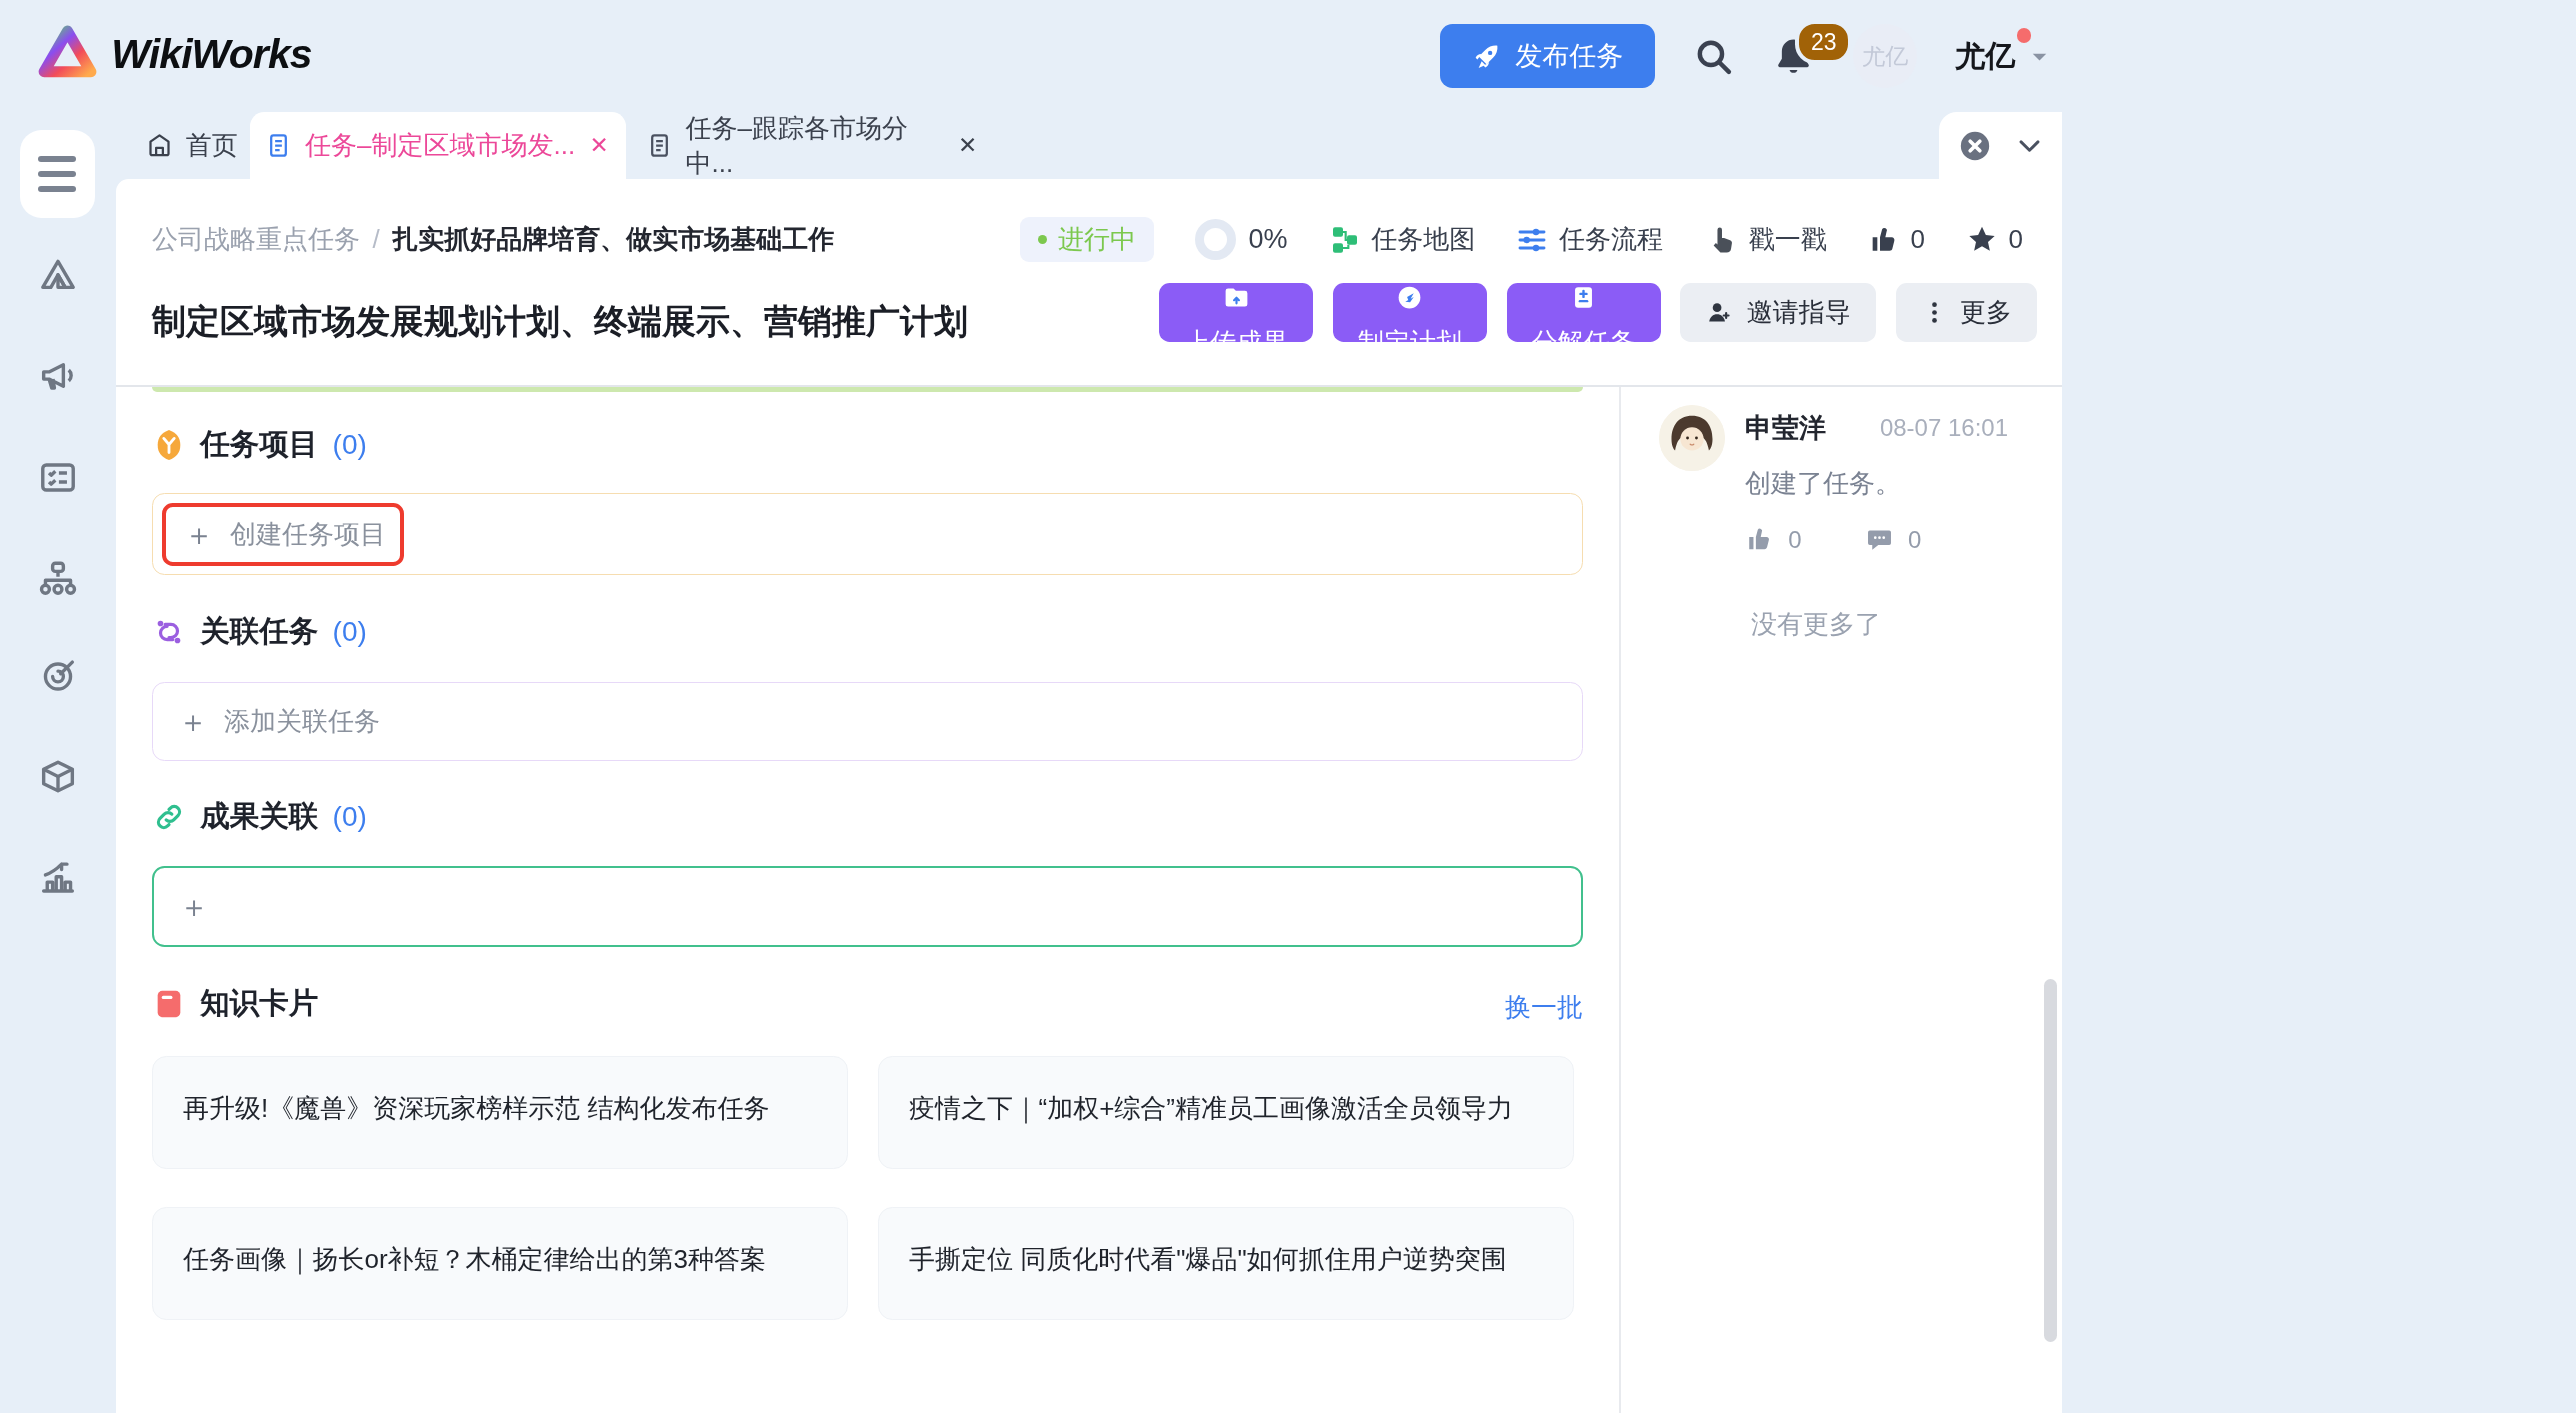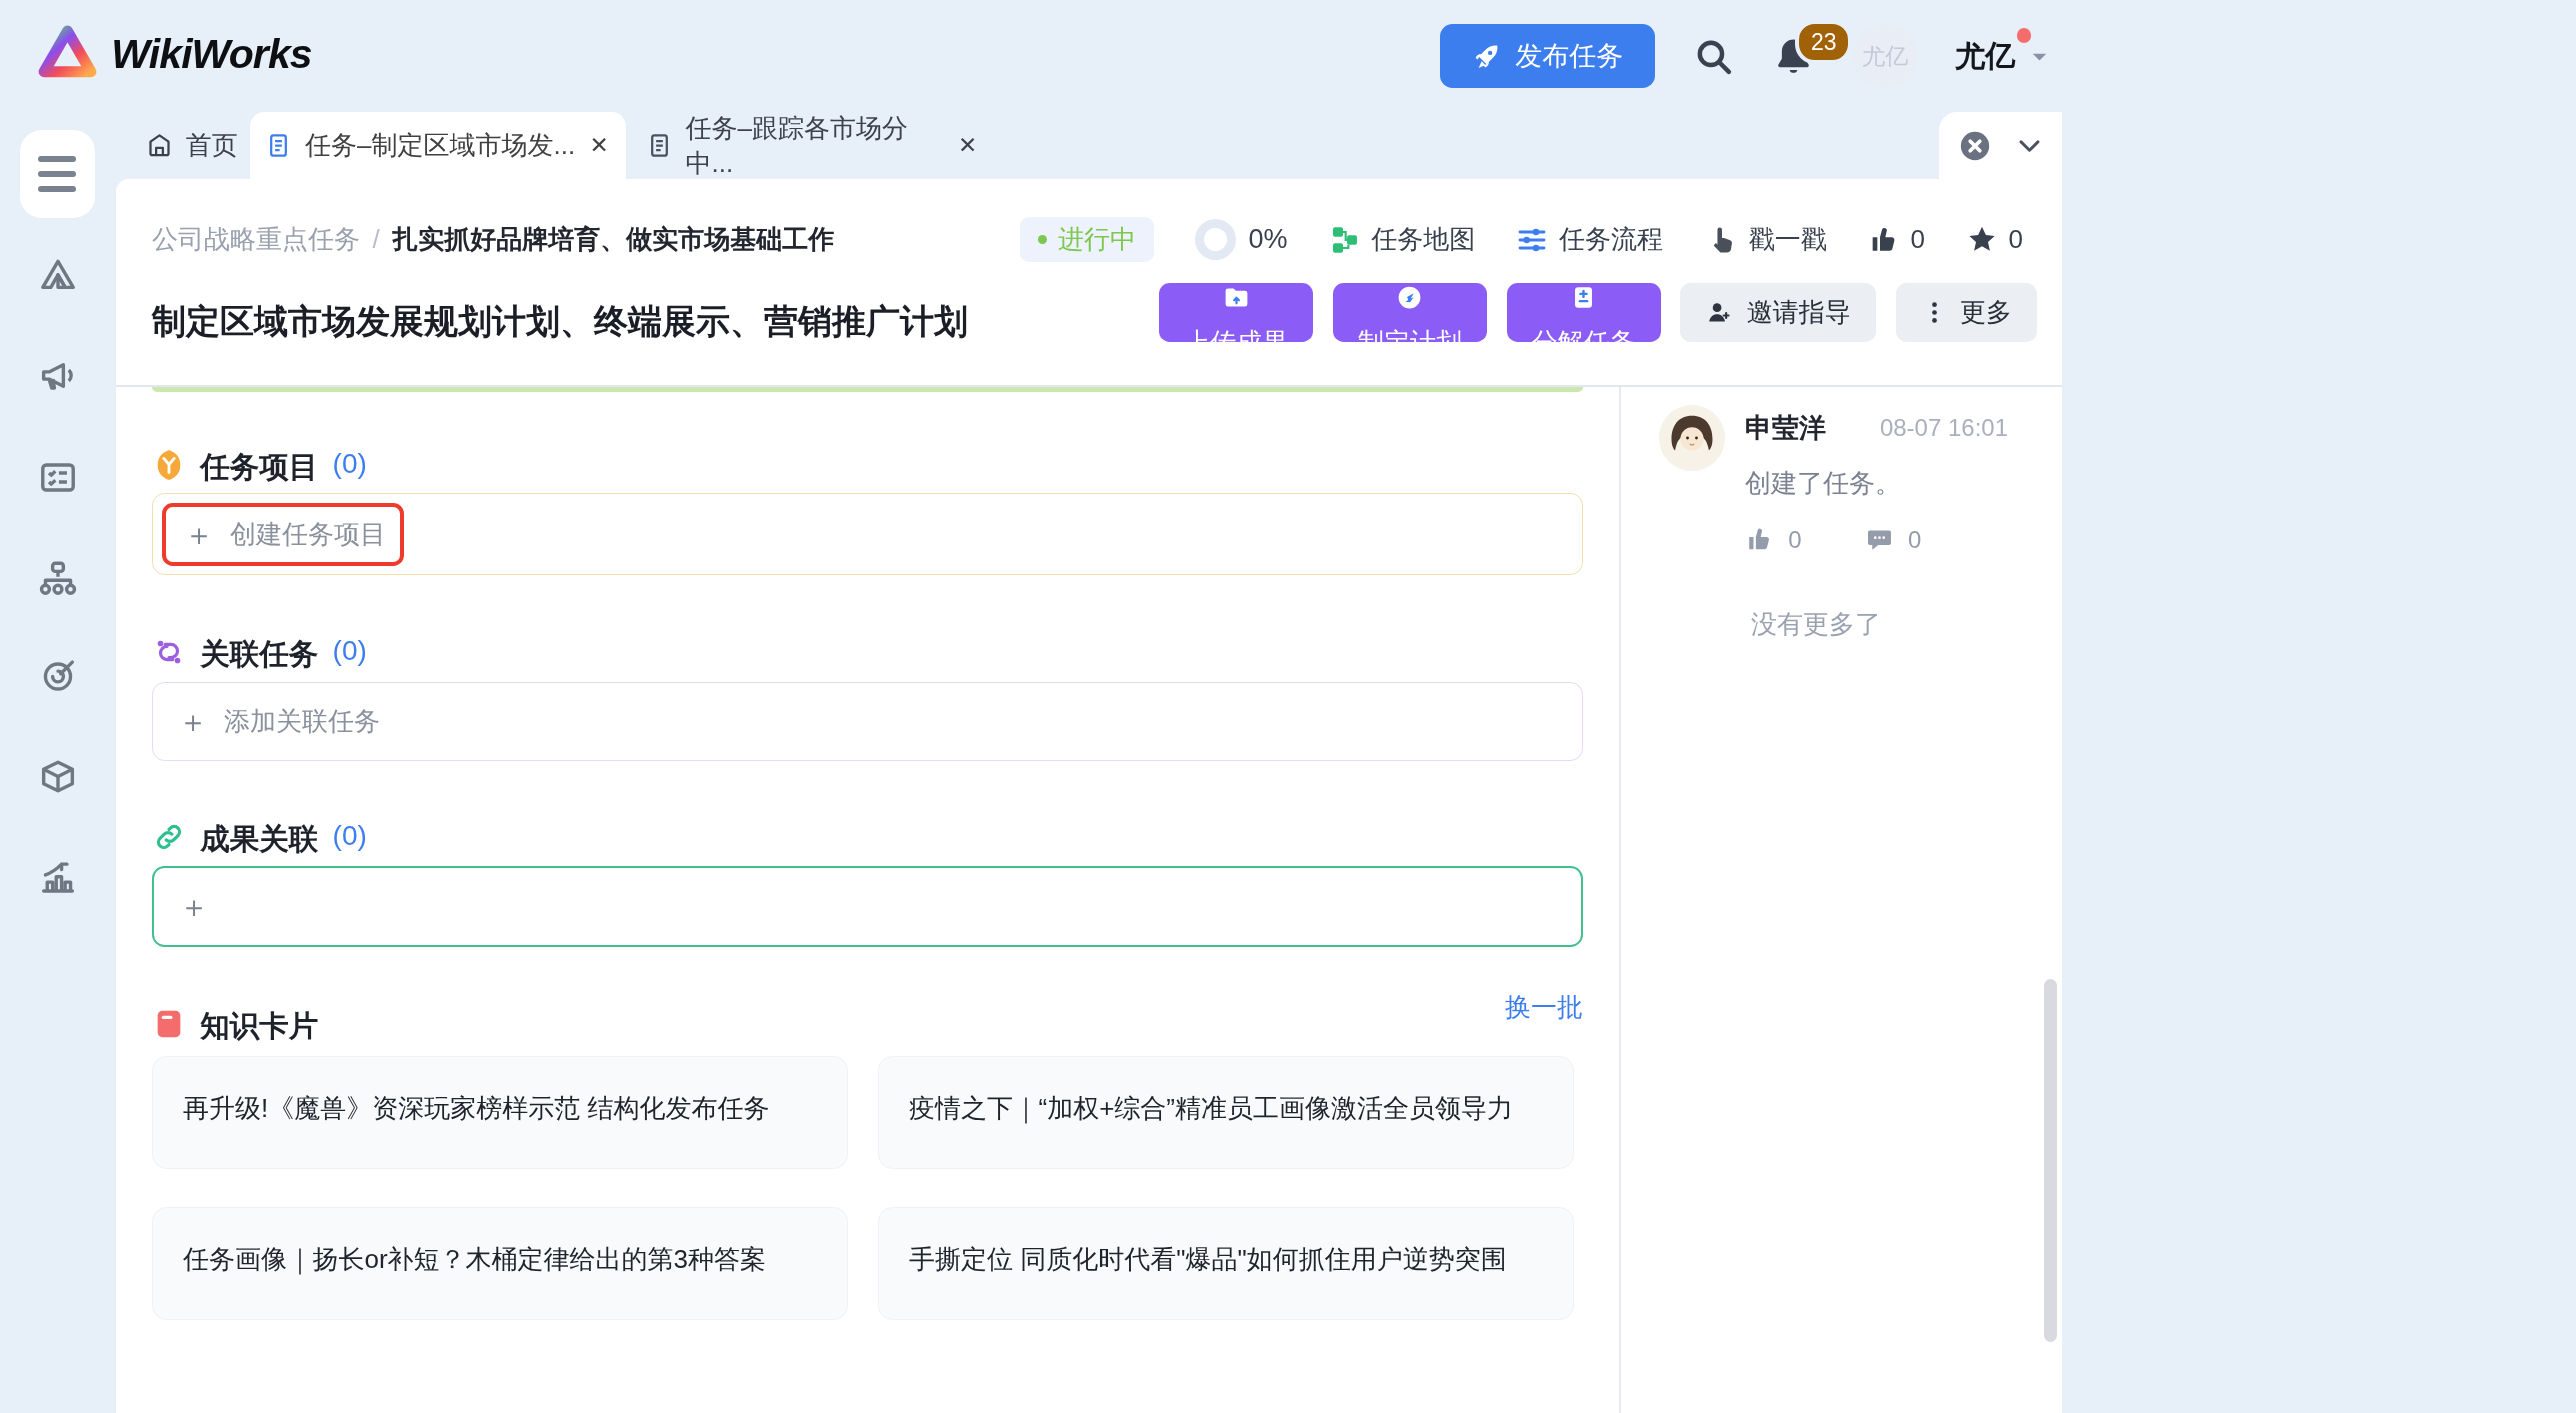--- a/index.html
+++ b/index.html
@@ -35,21 +35,21 @@
     gap:9px; border:none; cursor:pointer; }
   .hamburger i { display:block; width:38px; height:6.3px; background:#7A8290; border-radius:3.6px; }
   .side-ic { position:absolute; left:50%; transform:translateX(-50%); color:#6F7783; cursor:pointer;
     background:none; border:none; display:flex; }
 
   
   .strip { position:absolute; left:116px; top:112px; right:38px; height:67px; }
   .tab { position:absolute; top:0; height:67px; display:flex; align-items:center; gap:12.5px;
     font-size:26px; color:#3B414D; cursor:pointer; justify-content:center; }
   .tab-home { left:27px; width:98px; }
-  .tab-active { left:134px; width:376px; background:#fff; border-radius:14.3px 14.3px 0 0; color:#404040; }
+  .tab-active { left:134px; width:376px; background:#fff; border-radius:14.3px 14.3px 0 0; color:#ec4899; }
   .tab-other { left:530px; width:333px; }
   .tab-close { font-size:23px; line-height:1; background:none; border:none; cursor:pointer; color:inherit; padding:0 1.8px; }
   .strip-ctl { position:absolute; right:0; top:0; width:123px; height:67px; background:#fff;
     border-radius:18px 0 0 0; display:flex; align-items:center; justify-content:center; gap:23px; }
 
   
   .main { position:absolute; left:116px; top:179px; right:38px; bottom:0; background:#fff;
     border-radius:12.5px 0 0 0; }
   .crumbs { position:absolute; left:36px; top:43px; display:flex; align-items:center; gap:12.5px; font-size:26px; }
   .crumb-parent { color:#9AA1AE; cursor:pointer; }
@@ -69,21 +69,21 @@
   .act { display:flex; align-items:center; gap:12.5px; height:59px; padding:0 25px; border:none;
     border-radius:10.7px; font-size:26px; cursor:pointer; font-family:inherit; }
   .act.blue { background:#8b5cf6; color:#fff;flex-direction:column; }
   .act.gray { background:#EBEEF3; color:#2A2F3A; }
 
   .divider { position:absolute; left:0; right:0; top:206px; height:1.8px; background:#E3E6EB; }
   .green-accent { position:absolute; left:36px; top:208px; width:1431px; height:5.4px;
     background:#CDE8AE; border-radius:0 0 5.4px 5.4px; }
 
   .leftcol { position:absolute; left:36px; top:208px; width:1431px; bottom:0; }
-  .sec-head { position:absolute; left:0; display:flex; gap:14.3px;margin-top:23px; }
+  .sec-head { position:absolute; left:0; display:flex; align-items:center; gap:14.3px; }
   .sec-title { font-size:29.5px; font-weight:bold; color:#1E222B; }
   .sec-count { font-size:28px; color:#3D7EEE; }
   .addbox { position:absolute; left:0; width:1431px; background:#fff; border-radius:12.5px;
     display:flex; align-items:center; cursor:pointer; }
   .add-label { display:flex; align-items:center; gap:16px; font-size:26px; color:#8A919D; padding-left:25px; }
   .plus { font-size:30px; color:#7A8290; line-height:1; }
   .box-project { top:106px; height:82px; border:1.8px solid #F6DDB0; }
   .hl-red { position:absolute; left:9px; top:9px; height:63px; width:242px; border:4.5px solid #EE3B2E;
     border-radius:10.7px; display:flex; align-items:center; }
   .hl-red .add-label { padding-left:18px; }

